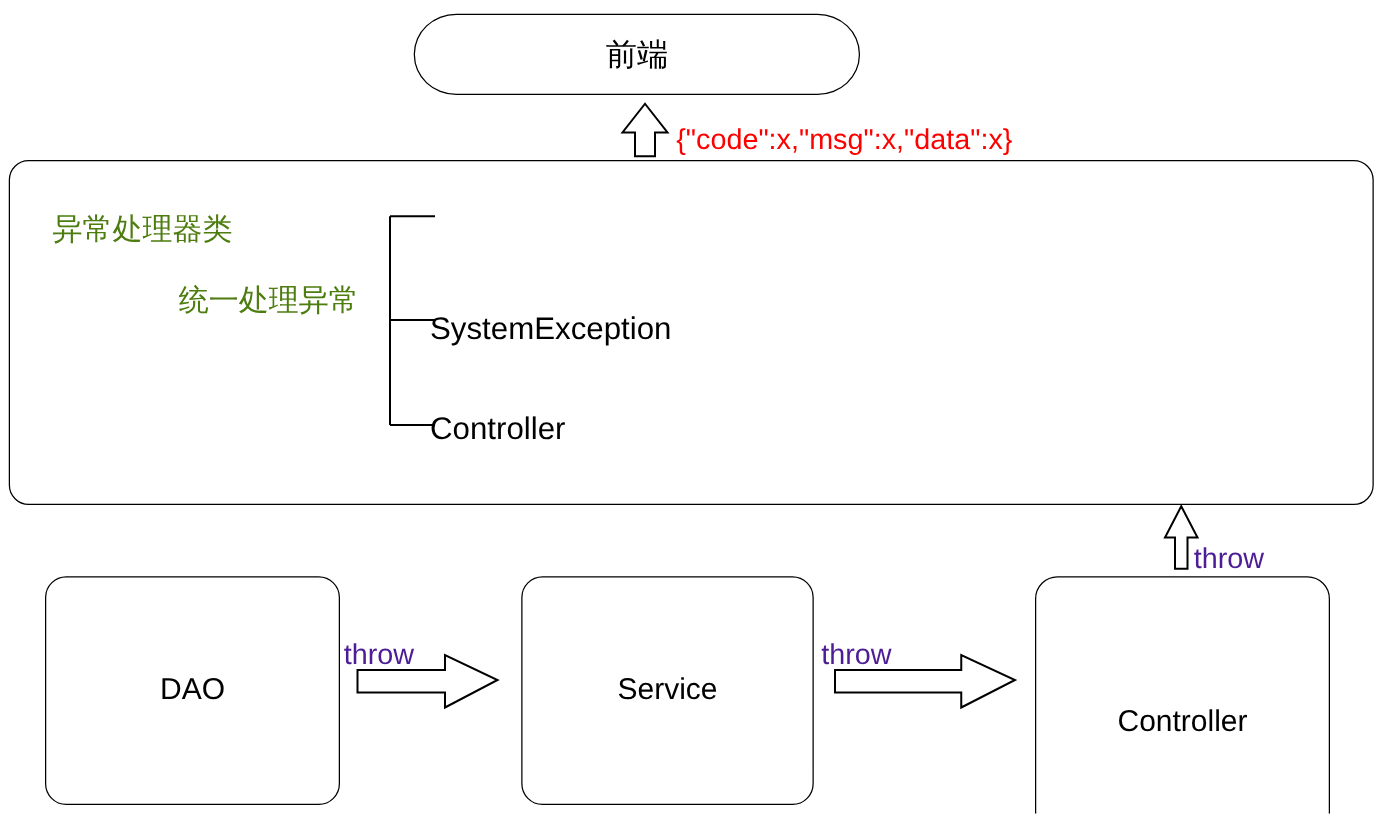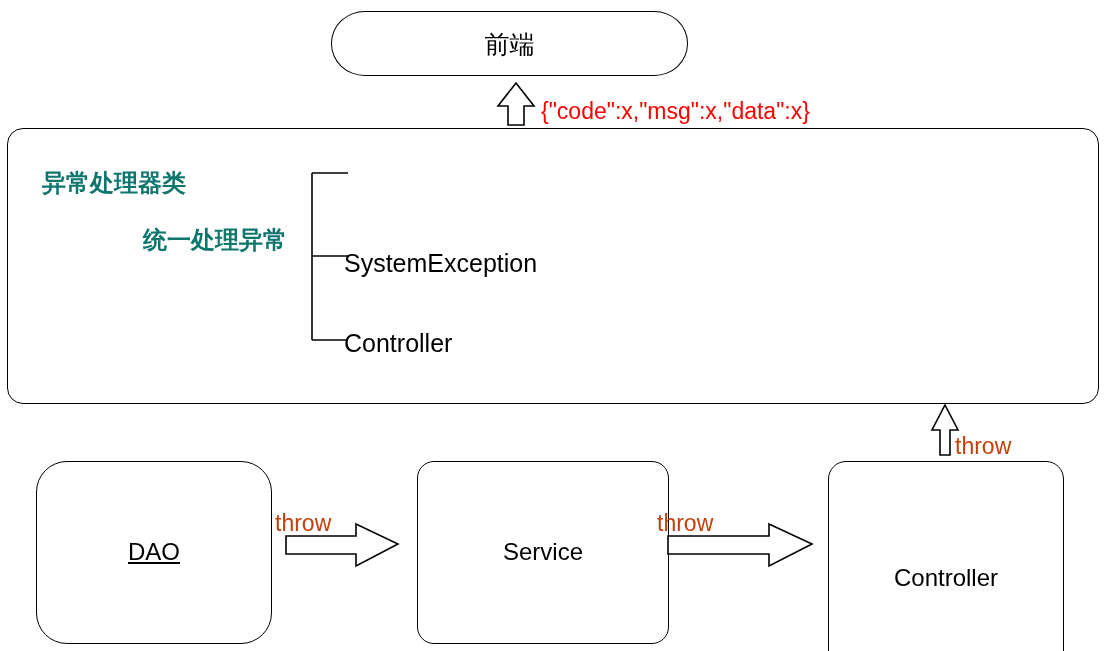--- a/index.html
+++ b/index.html
@@ -52,22 +52,21 @@
     top: 128px;
     width: 1092px;
     height: 276px;
     border-radius: 16px;
     display: block;
   }
   .handler-title {
     position: absolute;
     font-size: 24px;
     white-space: nowrap;
-    color: #0f766e;
-    font-weight: bold;
+    color: #4d7c0f;
   }
   #handler-title-main {
     left: 34px;
     top: 38px;
   }
   #handler-title-sub {
     left: 135px;
     top: 95px;
   }
   
@@ -87,27 +86,26 @@
   #exception-item-0 { left: 336px; top: 40px; }
   #exception-item-1 { left: 336px; top: 120px; text-align: center; }
   #exception-item-2 { left: 336px; top: 200px; }
 
   
   #dao-node {
     left: 36px;
     top: 461px;
     width: 236px;
     height: 183px;
-    border-radius: 31px;
-    text-decoration: underline;
+    border-radius: 17px;
   }
   #service-node {
     left: 417px;
     top: 461px;
-    width: 252px;
+    width: 234px;
     height: 183px;
     border-radius: 17px;
   }
   #controller-node {
     left: 828px;
     top: 461px;
     width: 236px;
     height: 235px;
     border-radius: 18px;
   }
@@ -120,21 +118,21 @@
   .arrow-shape {
     fill: #ffffff;
     stroke: #000000;
     stroke-width: 1.6;
     stroke-linejoin: miter;
   }
   .edge-label {
     position: absolute;
     font-size: 23px;
     white-space: nowrap;
-    color: #c2410c;
+    color: #4c1d95;
   }
   .edge-label.response {
     color: #ff0000;
     font-size: 23px;
   }
   #arrow-response { left: 497px; top: 82px; }
   #label-response { left: 541px; top: 98px; }
 
   #arrow-dao-service { left: 285px; top: 522px; }
   #label-dao-service { left: 275px; top: 510px; }

